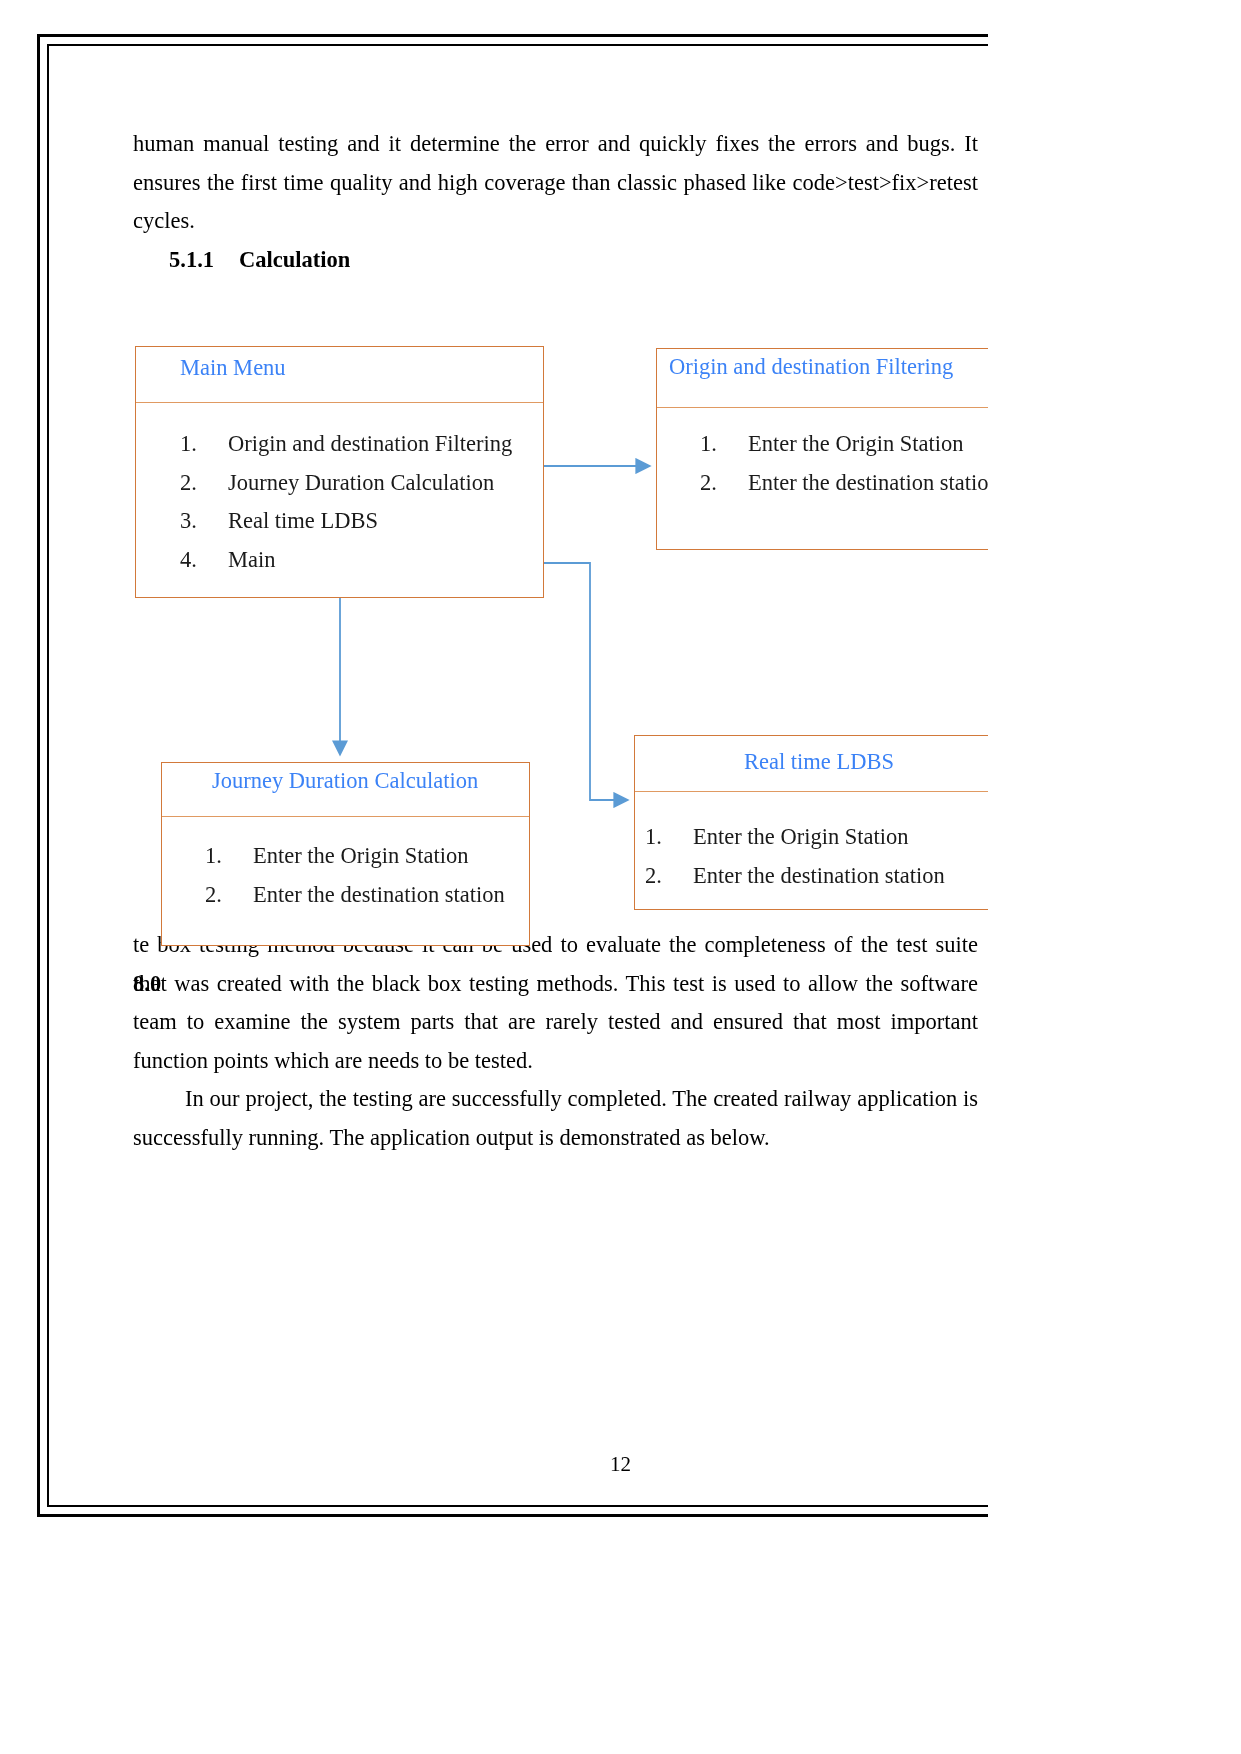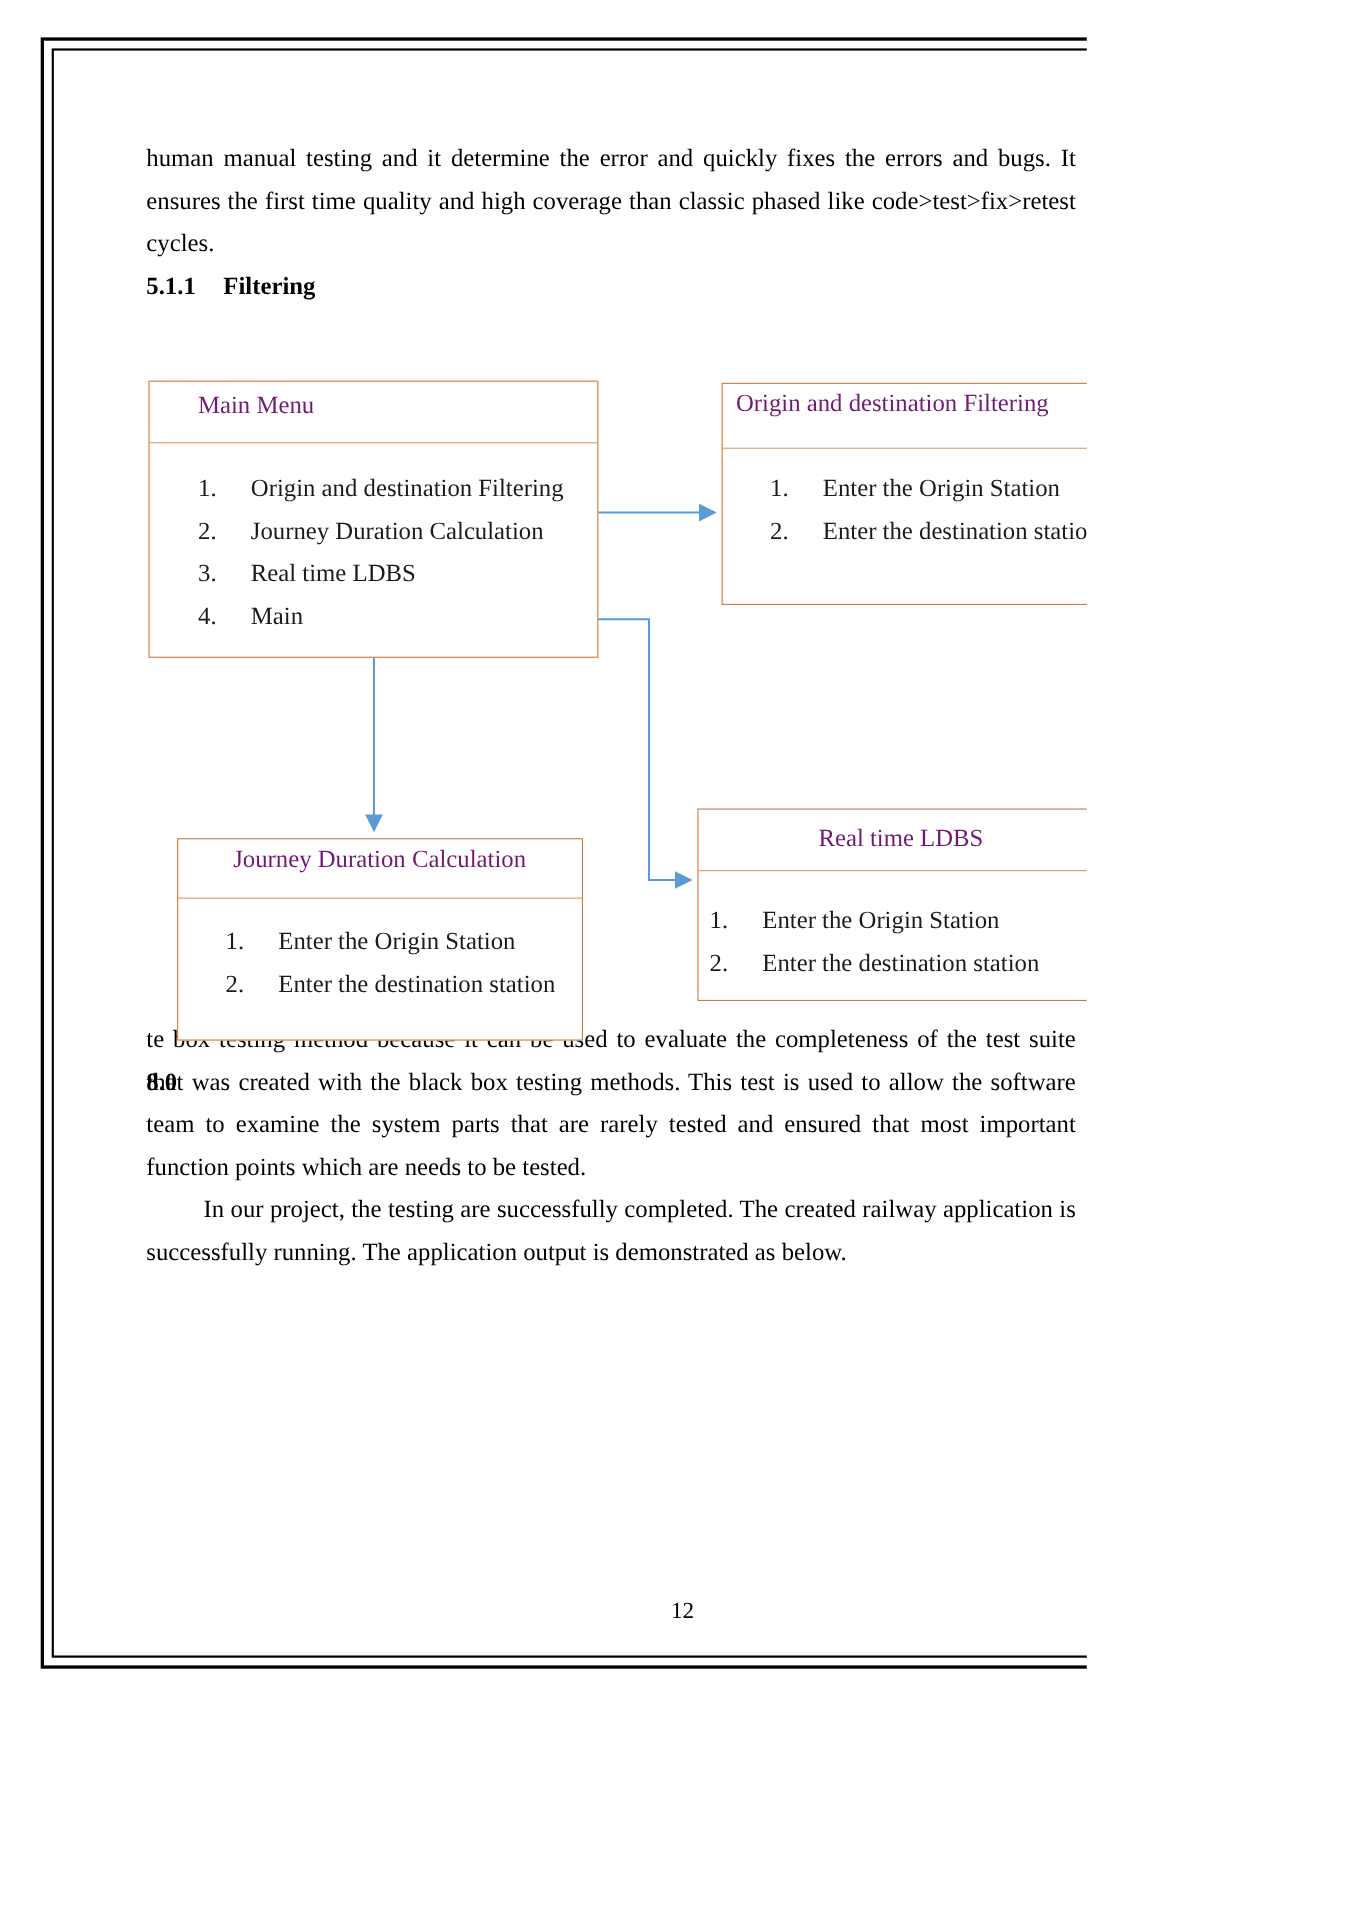--- a/index.html
+++ b/index.html
@@ -55,41 +55,42 @@
   .heading {
     font-size: 22.5px;
     line-height: 38.5px;
     font-weight: bold;
     color: #000000;
     margin: 0;
   }
   .heading .num {
     display: inline-block;
     width: 70px;
+    margin-left: 36px;
   }
 
   
   .diagram {
     position: absolute;
     left: 0;
     top: 0;
     width: 1241px;
     height: 1754px;
     pointer-events: none;
   }
   .sb-box {
     position: absolute;
     box-sizing: border-box;
     border: 1.6px solid #D2793A;
     background: transparent;
   }
   .sb-title {
     font-size: 22.5px;
     line-height: 1.2;
-    color: #701a75;
+    color: #3b82f6;
     white-space: nowrap;
   }
   .sb-sep {
     position: absolute;
     height: 0;
     border-top: 1.4px solid #E09A62;
   }
   ol.sb-list {
     margin: 0;
     padding: 0;
@@ -140,21 +141,21 @@
 <div class="page">
 
   <div class="frame-outer"></div>
   <div class="frame-inner"></div>
 
   <div class="content">
 
     <p class="body-text">human manual testing and it determine the error and quickly fixes the errors and bugs. It ensures the first time quality and high coverage than classic phased like code&gt;test&gt;fix&gt;retest cycles.</p>
 
     <div class="heading">
-      <span class="num">5.1.1</span><span>Filtering</span>
+      <span class="num">5.1.1</span><span>Calculation</span>
     </div>
 
 
     <div style="height:647px;"></div>
 
     <p class="body-text">te box testing method because it can be used to evaluate the completeness of the test suite that was created with the black box testing methods. This test is used to allow the software team to examine the system parts that are rarely tested and ensured that most important function points which are needs to be tested.</p>
 
     <p class="body-text indent">In our project, the testing are successfully completed. The created railway application is successfully running. The application output is demonstrated as below.</p>
   </div>
 

